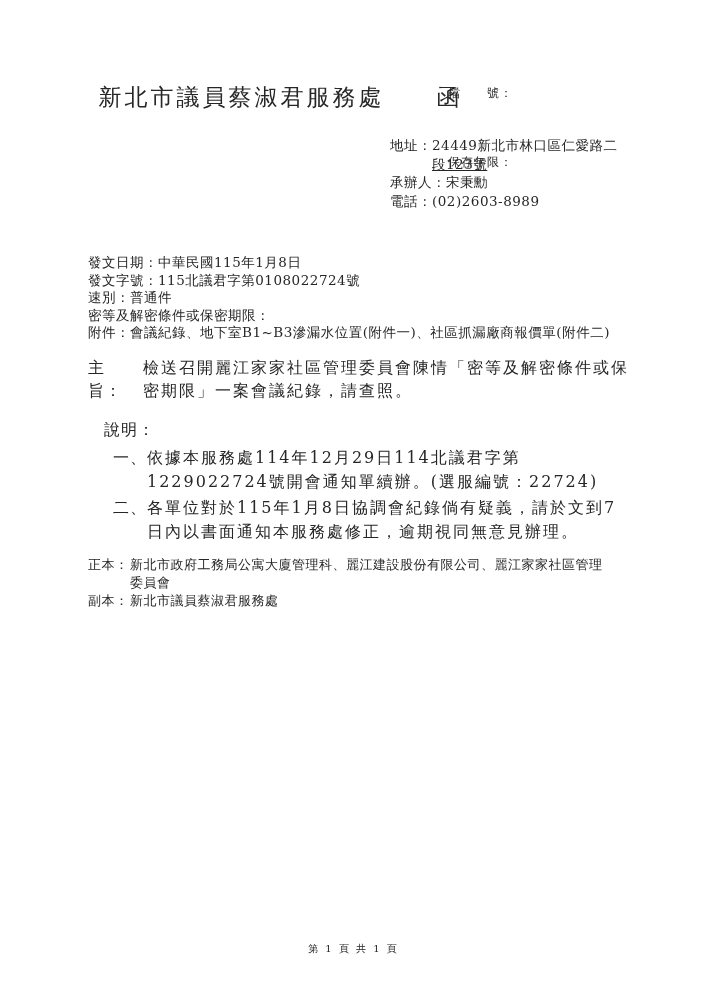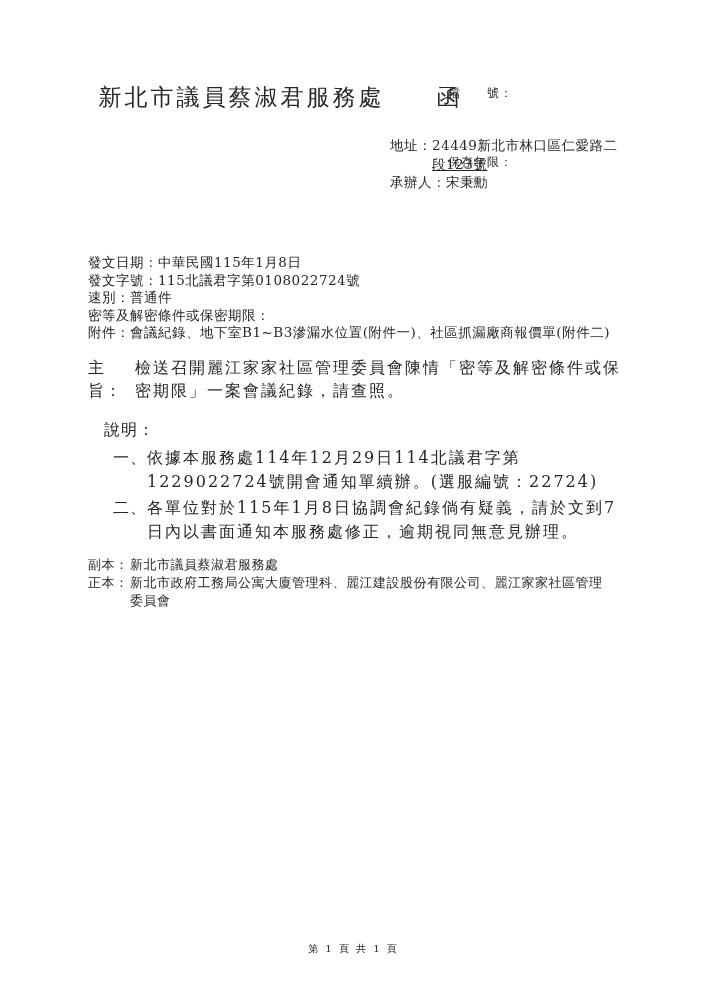--- a/index.html
+++ b/index.html
@@ -56,20 +56,21 @@
     line-height: 17.5px;
     letter-spacing: 0.5px;
   }
   .subject-row {
     position: absolute;
     top: 356px;
     left: 88px;
     display: flex;
     font-size: 16px;
     line-height: 23px;
+    gap: 8px;
   }
   .subject-label { flex: 0 0 47px; letter-spacing: 1px; }
   .subject-text { width: 486px; letter-spacing: 2px; word-break: normal; overflow-wrap: anywhere; }
   .explain-label {
     position: absolute;
     top: 420px;
     left: 88px;
     font-size: 16px;
     letter-spacing: 1px;
     margin-left: 16px;
@@ -115,20 +116,21 @@
     <div>檔　　號：</div>
     <div>保存年限：</div>
   </div>
 
   <div class="doc-title">新北市議員蔡淑君服務處　　函</div>
 
   <div class="sender-block">
     <div>地址：24449新北市林口區仁愛路二</div>
     <div class="addr-wrap2">段123號</div>
     <div>承辦人：宋秉勳</div>
+    <div>電話：(02)2603-8989</div>
   </div>
 
 
   <div class="meta-block">
     <div>發文日期：中華民國115年1月8日</div>
     <div>發文字號：115北議君字第0108022724號</div>
     <div>速別：普通件</div>
     <div>密等及解密條件或保密期限：</div>
     <div>附件：會議紀錄、地下室B1~B3滲漏水位置(附件一)、社區抓漏廠商報價單(附件二)</div>
   </div>
@@ -145,24 +147,24 @@
     <div class="item-text">依據本服務處114年12月29日114北議君字第1229022724號開會通知單續辦。(選服編號：22724)</div>
   </div>
 
   <div class="explain-item item-2">
     <div class="item-no">二、</div>
     <div class="item-text">各單位對於115年1月8日協調會紀錄倘有疑義，請於文到7日內以書面通知本服務處修正，逾期視同無意見辦理。</div>
   </div>
 
   <div class="copies-block">
     <div class="copy-row">
+      <div class="copy-label">正本：</div>
+      <div class="copy-text">新北市政府工務局公寓大廈管理科、麗江建設股份有限公司、麗江家家社區管理委員會</div>
+    </div>
+    <div class="copy-row">
       <div class="copy-label">副本：</div>
       <div class="copy-text">新北市議員蔡淑君服務處</div>
-    </div>
-    <div class="copy-row">
-      <div class="copy-label">正本：</div>
-      <div class="copy-text">新北市政府工務局公寓大廈管理科、麗江建設股份有限公司、麗江家家社區管理委員會</div>
     </div>
   </div>
 
   <div class="page-footer">第 1 頁 共 1 頁</div>
 
 </div>
 
 </body></html>

